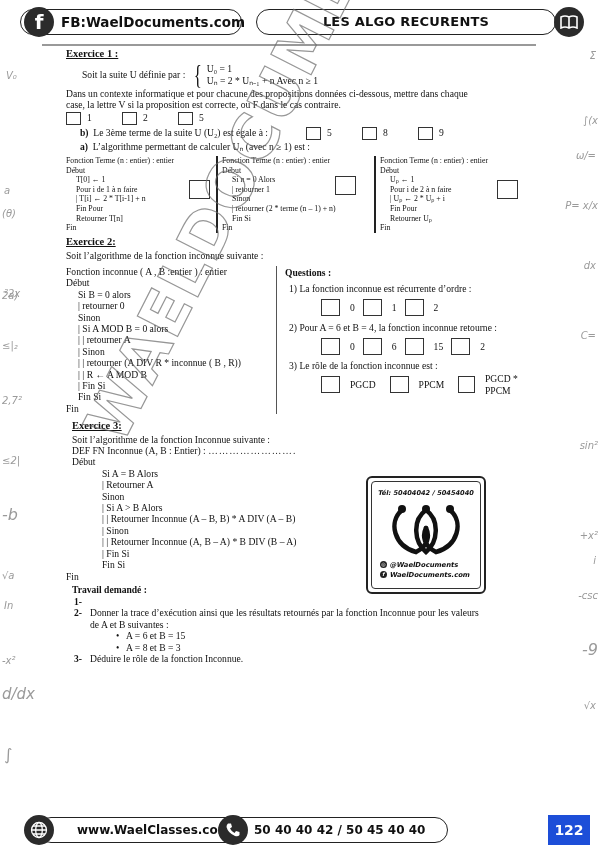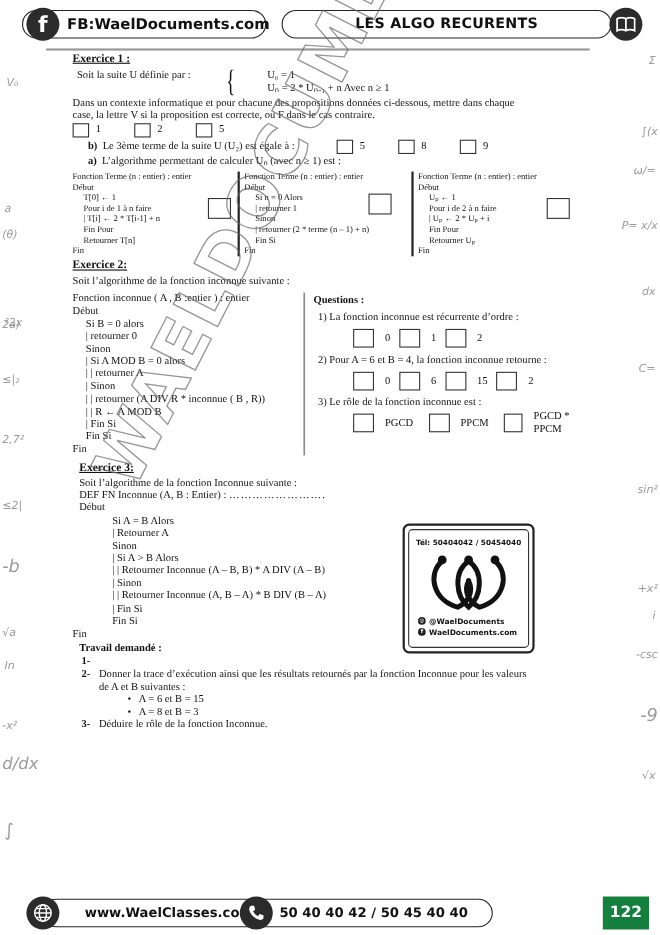--- a/index.html
+++ b/index.html
@@ -21,21 +21,21 @@
   .header .book-icon { right: 0; top: 1px; }
   .header-rule { position: absolute; top: 44px; left: 42px; right: 64px; height: 1.5px; background: #999; }
 
   
   .content { position: absolute; left: 66px; top: 48px; width: 480px; }
   .ex-title { font-weight: bold; text-decoration: underline; font-size: 10.5px; margin-bottom: 2px; }
   .line { white-space: nowrap; }
   .box { display: inline-block; width: 15px; height: 13px; border: 1px solid #333; vertical-align: middle; margin-right: 6px; background: #fff; }
   .box.big { width: 21px; height: 19px; }
 
-  .sys { display: flex; margin: 1px 4px; gap: 24px; }
+  .sys { display: flex; align-items: center; margin: 1px 16px; }
   .brace { font-size: 28px; line-height: 24px; font-weight: 300; margin: 0 2px 0 6px; transform: scaleX(0.6); }
   .sys-lines .line { line-height: 12px; }
 
   .opt-row { display: flex; align-items: center; height: 15px; }
   .opt-row .label { width: 240px; padding-left: 14px; }
   .opt-row .opt { width: 56px; display: flex; align-items: center; }
 
   .algo-row { display: flex; margin-top: 4px; font-size: 7.8px; line-height: 9.6px; }
   .algo { position: relative; padding-right: 6px; }
   .algo.a1 { width: 150px; }
@@ -56,21 +56,21 @@
   .q-opts { display: flex; align-items: center; padding-left: 36px; margin-top: 4px; height: 18px; }
   .q-opts .qo { display: flex; align-items: center; margin-right: 8px; }
   .q-opts .box { width: 19px; height: 17px; margin-right: 10px; }
 
   .ex3 { margin-top: 6px; line-height: 11.4px; }
   .ex3 .ex-title { padding-left: 6px; }
   .ex3 .p6 { padding-left: 6px; }
   .ex3 .b1 { padding-left: 36px; }
   .dots { letter-spacing: 1px; }
 
-  .logo-card { position: absolute; left: 300px; top: 428px; width: 120px; height: 118px; border: 2px solid #222; border-radius: 6px; padding: 3px; }
+  .logo-card { position: absolute; left: 300px; top: 428px; width: 120px; height: 118px; border: 2px solid #222; border-radius: 6px; padding: 3px; font-style: italic; }
   .logo-inner { width: 100%; height: 100%; border: 1.2px solid #333; border-radius: 4px; display: flex; flex-direction: column; align-items: center; font-family: "DejaVu Sans", sans-serif; }
   .logo-tel { font-size: 6.6px; font-weight: bold; margin-top: 8px; }
   .logo-svg { margin-top: 2px; }
   .logo-line { font-size: 6.8px; font-weight: bold; align-self: flex-start; padding-left: 8px; display: flex; align-items: center; gap: 3px; line-height: 10px; }
   .mini-dot { display: inline-block; width: 7px; height: 7px; border-radius: 50%; background: #222; color: #fff; font-size: 5px; text-align: center; line-height: 7px; }
 
   .travail { margin-top: 2px; line-height: 11.6px; }
   .travail .tt { font-weight: bold; padding-left: 6px; }
   .travail .item { padding-left: 8px; display: flex; }
   .travail .num { width: 16px; font-weight: bold; }
@@ -79,21 +79,21 @@
 
   
   .watermark { position: absolute; left: 70px; top: 420px; transform: rotate(-63deg); transform-origin: left top; font-family: "DejaVu Sans", sans-serif; font-weight: bold; font-size: 62px; letter-spacing: 2px; color: transparent; -webkit-text-stroke: 1.2px #6a6a6a; white-space: nowrap; opacity: 0.7; pointer-events: none; }
 
   
   .footer { position: absolute; left: 20px; top: 815px; width: 580px; height: 30px; }
   .pill.web { left: 18px; top: 2px; width: 410px; padding-left: 38px; font-size: 12px; }
   .footer .globe-icon { left: 4px; top: 0; }
   .footer .phone-icon { left: 198px; top: 0; }
   .footer .phone-text { position: absolute; left: 234px; top: 8px; font-family: "DejaVu Sans", sans-serif; font-weight: bold; font-size: 12px; }
-  .page-num { position: absolute; right: 10px; top: 0px; width: 42px; height: 30px; background: #15803d; color: #fff; font-family: "DejaVu Sans", sans-serif; font-weight: bold; font-size: 14px; display: flex; align-items: center; justify-content: center; }
+  .page-num { position: absolute; right: 10px; top: 0px; width: 42px; height: 30px; background: #1d4ed8; color: #fff; font-family: "DejaVu Sans", sans-serif; font-weight: bold; font-size: 14px; display: flex; align-items: center; justify-content: center; }
 </style>
 </head>
 <body>
 
 <div class="margin-doodles left">
   <span style="top:70px;left:6px;">V₀</span>
   <span style="top:185px;left:4px;">a</span>
   <span style="top:208px;left:2px;">(θ)</span>
   <span style="top:248px;left:4px;margin-top:40px;">²2x</span>
   <span style="top:290px;left:2px;">2a)</span>

